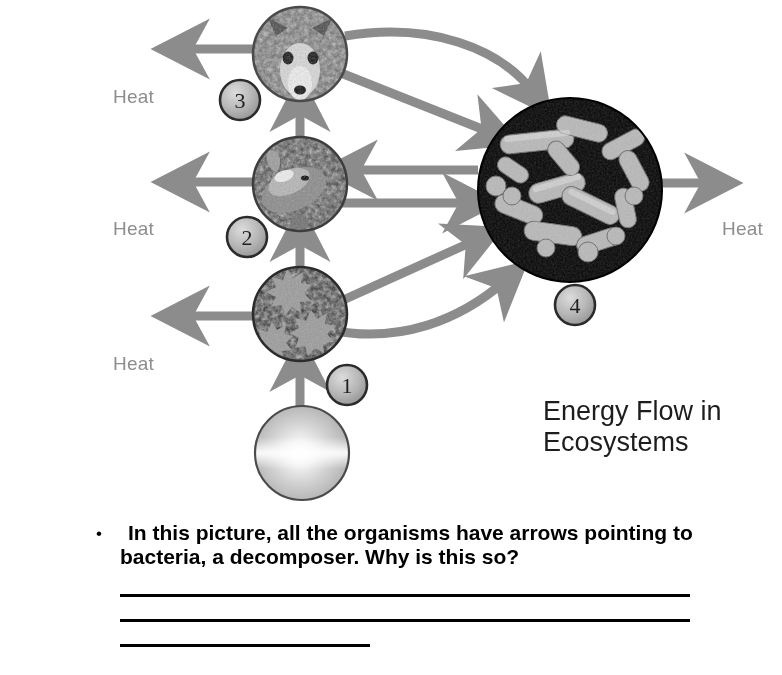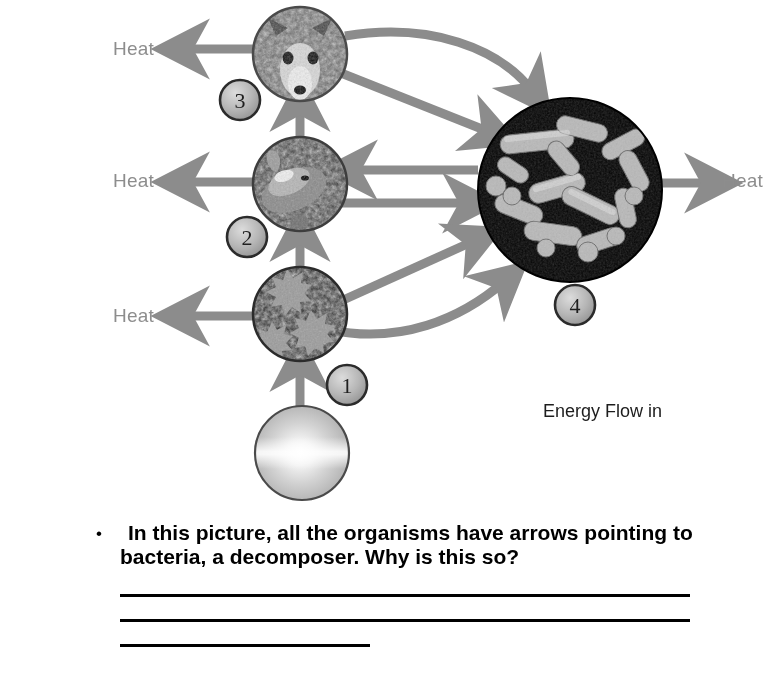--- a/index.html
+++ b/index.html
@@ -24,33 +24,34 @@
     position: absolute;
     left: 0; top: 0;
   }
   .heat-label {
     position: absolute;
     color: #8d8d8d;
     font-size: 19px;
     font-family: "Liberation Sans", sans-serif;
     letter-spacing: 0.2px;
     white-space: nowrap;
+    margin-top: 48px;
   }
   #heat-label-wolf   { left: 113px; top: 38px; }
   #heat-label-rabbit { left: 113px; top: 170px; }
   #heat-label-plant  { left: 113px; top: 305px; }
   #heat-label-bacteria { left: 722px; top: 170px; }
 
   .title-block {
     position: absolute;
     left: 543px;
     top: 396px;
     width: 230px;
     color: #1d1d1d;
-    font-size: 18px;
+    font-size: 27px;
     line-height: 31px;
     font-family: "Liberation Sans", sans-serif;
     white-space: nowrap;
   }
 
   .question-block {
     position: absolute;
     left: 96px;
     top: 521px;
     width: 640px;
@@ -296,20 +297,21 @@
     </g>
   </svg>
 
   <div class="heat-label" id="heat-label-wolf">Heat</div>
   <div class="heat-label" id="heat-label-rabbit">Heat</div>
   <div class="heat-label" id="heat-label-plant">Heat</div>
   <div class="heat-label" id="heat-label-bacteria">Heat</div>
 
   <div class="title-block">
     <div>Energy Flow in</div>
+    <div>Ecosystems</div>
   </div>
 </div>
 
 <div class="question-block">
   <div class="question-row">
     <div class="bullet-dot">•</div>
     <div class="question-text">In this picture, all the organisms have arrows pointing to bacteria, a decomposer. Why is this so?</div>
   </div>
 </div>
 

